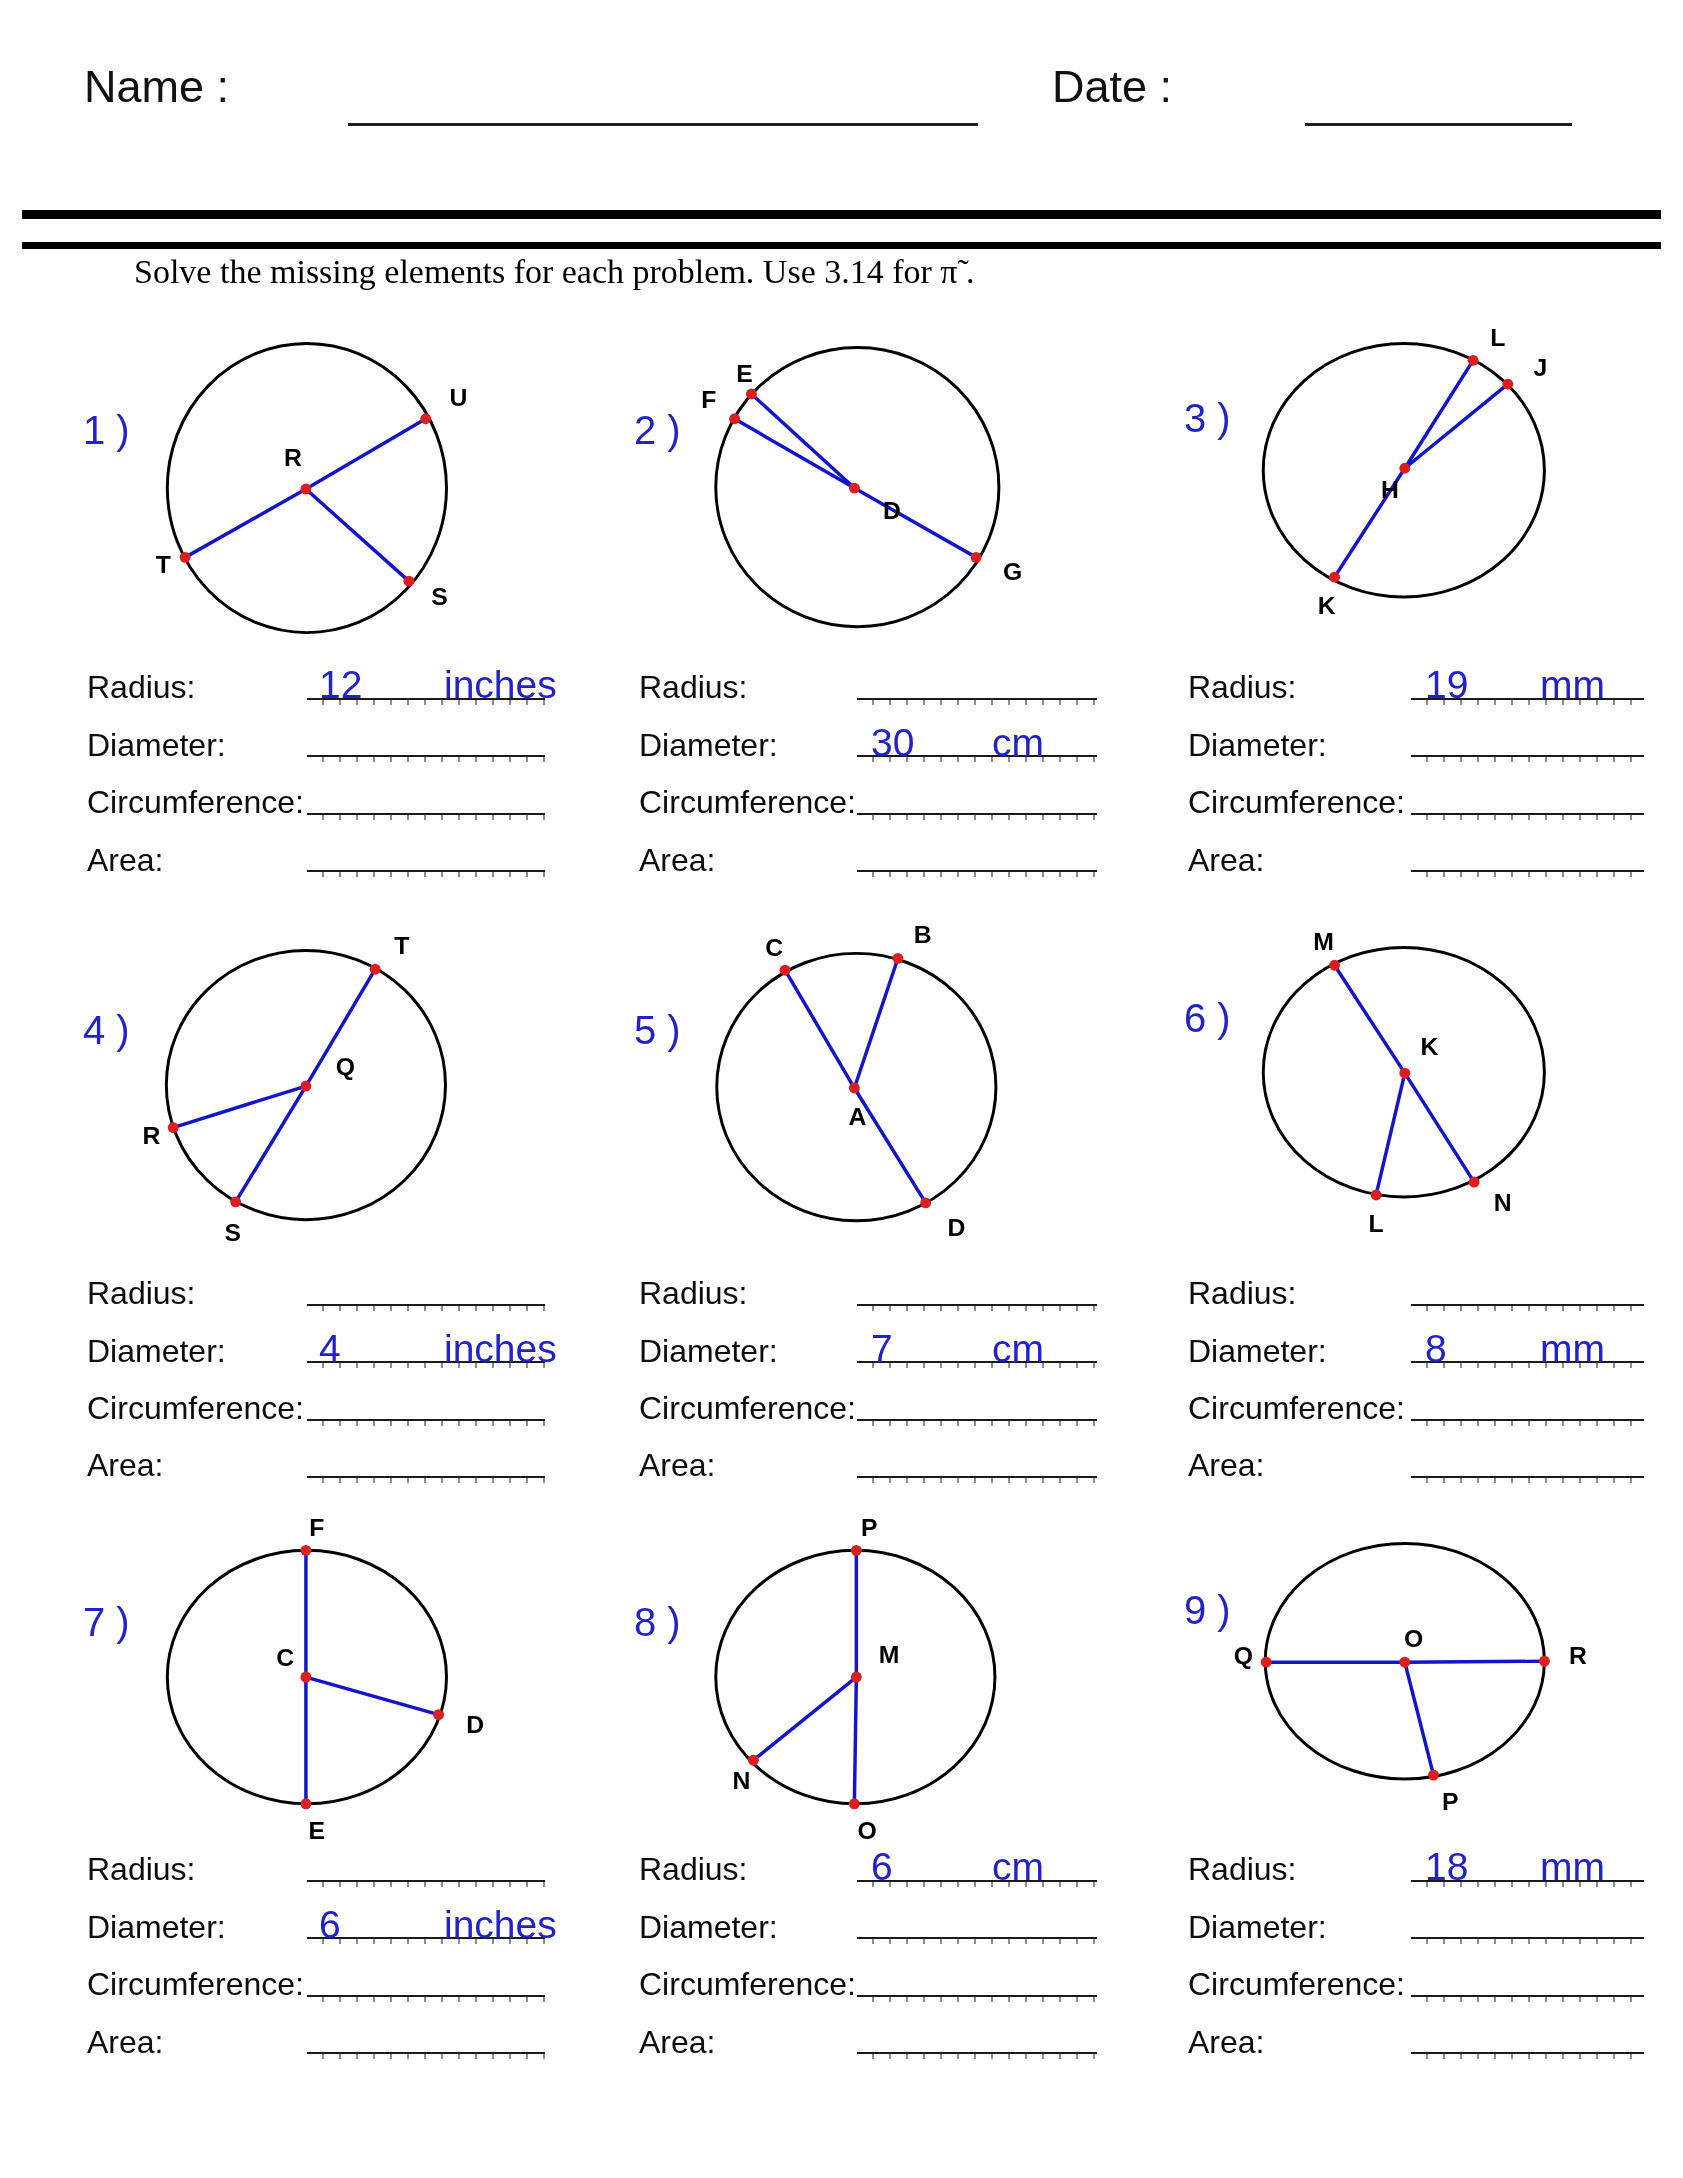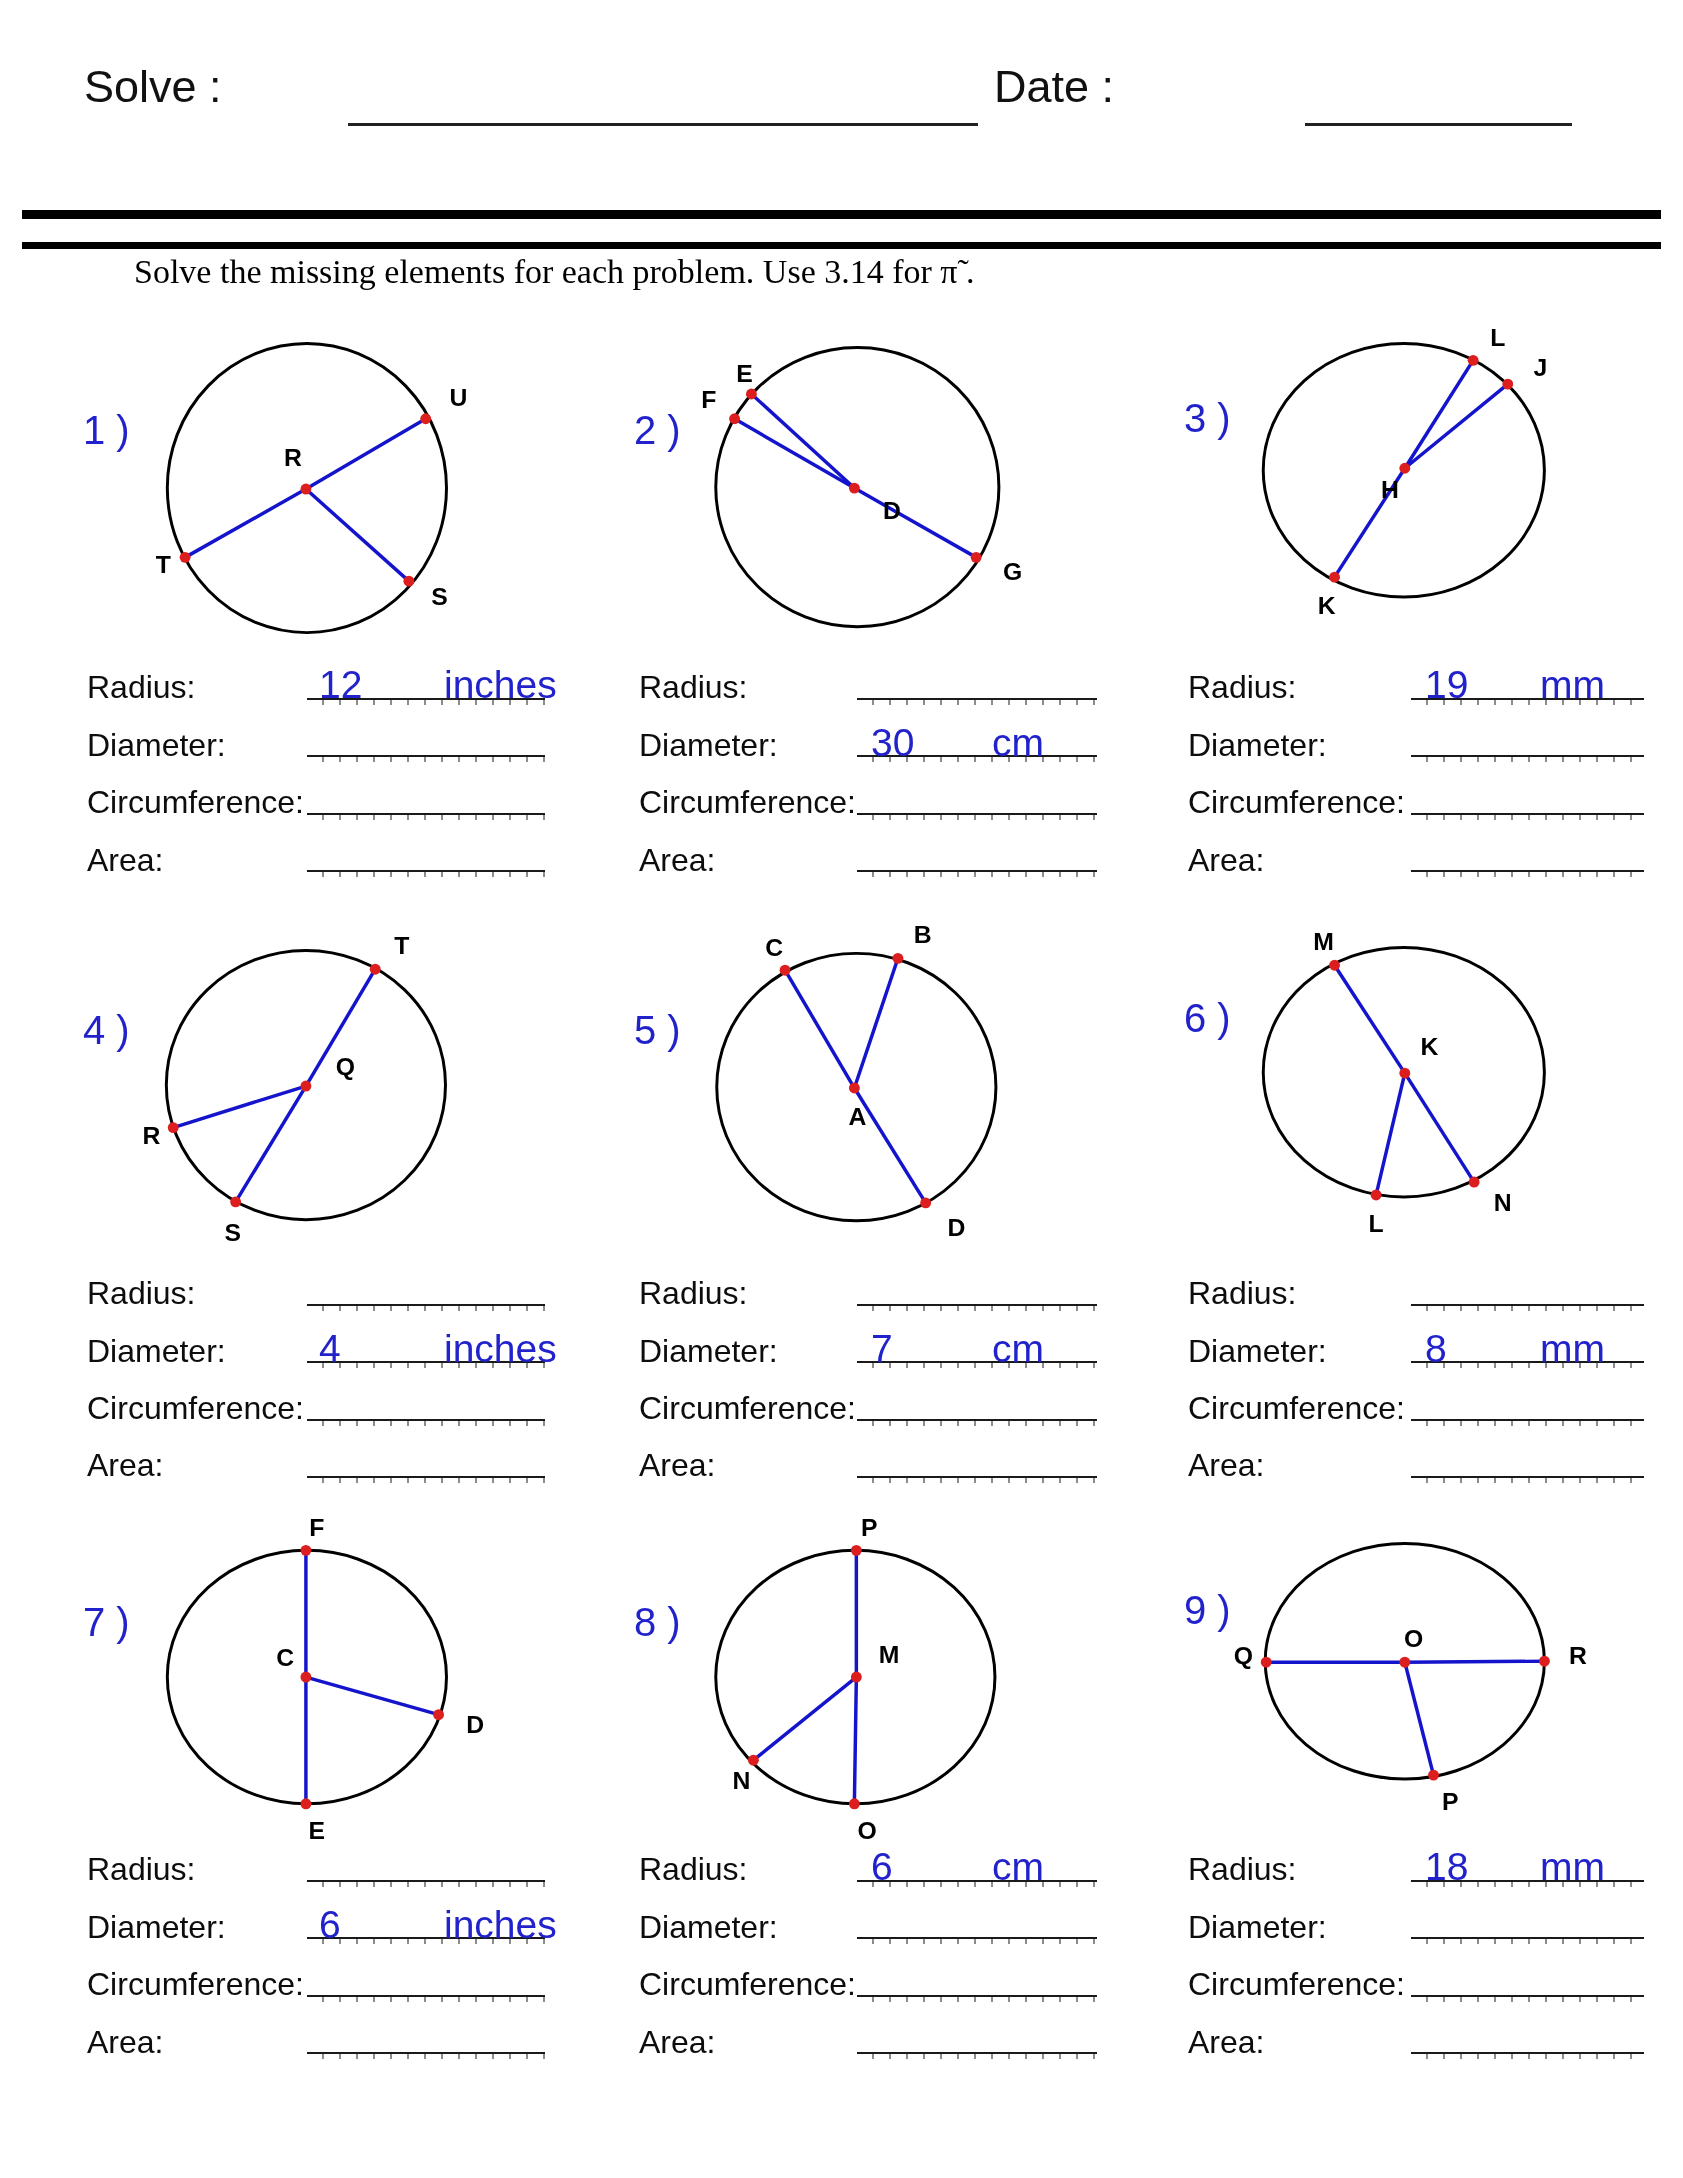--- a/index.html
+++ b/index.html
@@ -16,24 +16,24 @@
   .fline{position:absolute;height:7px;border-top:2px solid #1a1a1a;
          background-image:repeating-linear-gradient(90deg,transparent 0,transparent 15px,rgba(0,0,0,.45) 15px,rgba(0,0,0,.45) 17px);
          background-size:17px 5px;background-repeat:repeat-x;background-position:0 0;}
   .fval{position:absolute;font-size:39px;color:#2222cc;white-space:nowrap;}
   .pnum{position:absolute;font-size:40px;color:#2222cc;white-space:nowrap;}
   svg#diagram-svg{position:absolute;left:0;top:0;}
 </style>
 </head>
 <body>
 
-<div class="abs hdr-label" style="left:84px;top:61px;">Solve :</div>
+<div class="abs hdr-label" style="left:84px;top:61px;">Name :</div>
 <div class="hline" style="left:348px;top:123px;width:630px;"></div>
 
-<div class="abs hdr-label" style="left:994px;top:61px;">Date :</div>
+<div class="abs hdr-label" style="left:1052px;top:61px;">Date :</div>
 <div class="hline" style="left:1305px;top:123px;width:267px;"></div>
 
 <div class="dbl-rule" style="top:210px;"></div>
 
 <div class="abs instruction" style="left:134px;top:253px;font-family:Liberation Serif, serif;">Solve the missing elements for each problem. Use 3.14 for π̃ .</div>
 
 <svg id="diagram-svg" width="1683" height="2178" viewBox="0 0 1700 2200">
     <ellipse cx="310" cy="493" rx="141" ry="146" fill="none" stroke="#000000" stroke-width="3"></ellipse>
     <line x1="187" y1="563" x2="309" y2="494" stroke="#1414cc" stroke-width="3.5"></line>
     <line x1="309" y1="494" x2="430" y2="423" stroke="#1414cc" stroke-width="3.5"></line>

